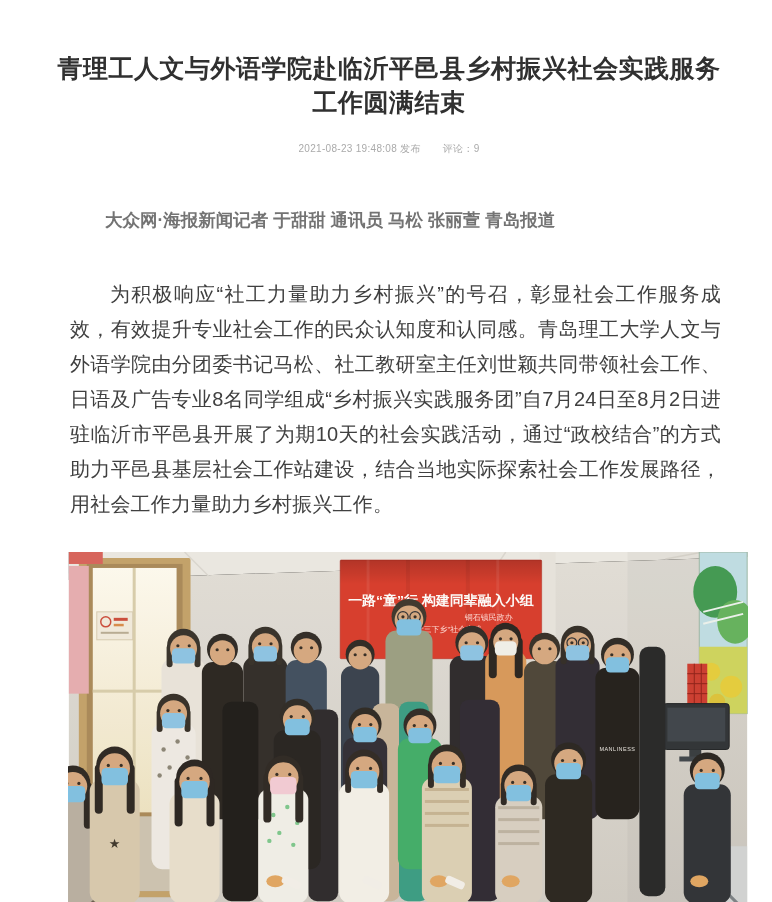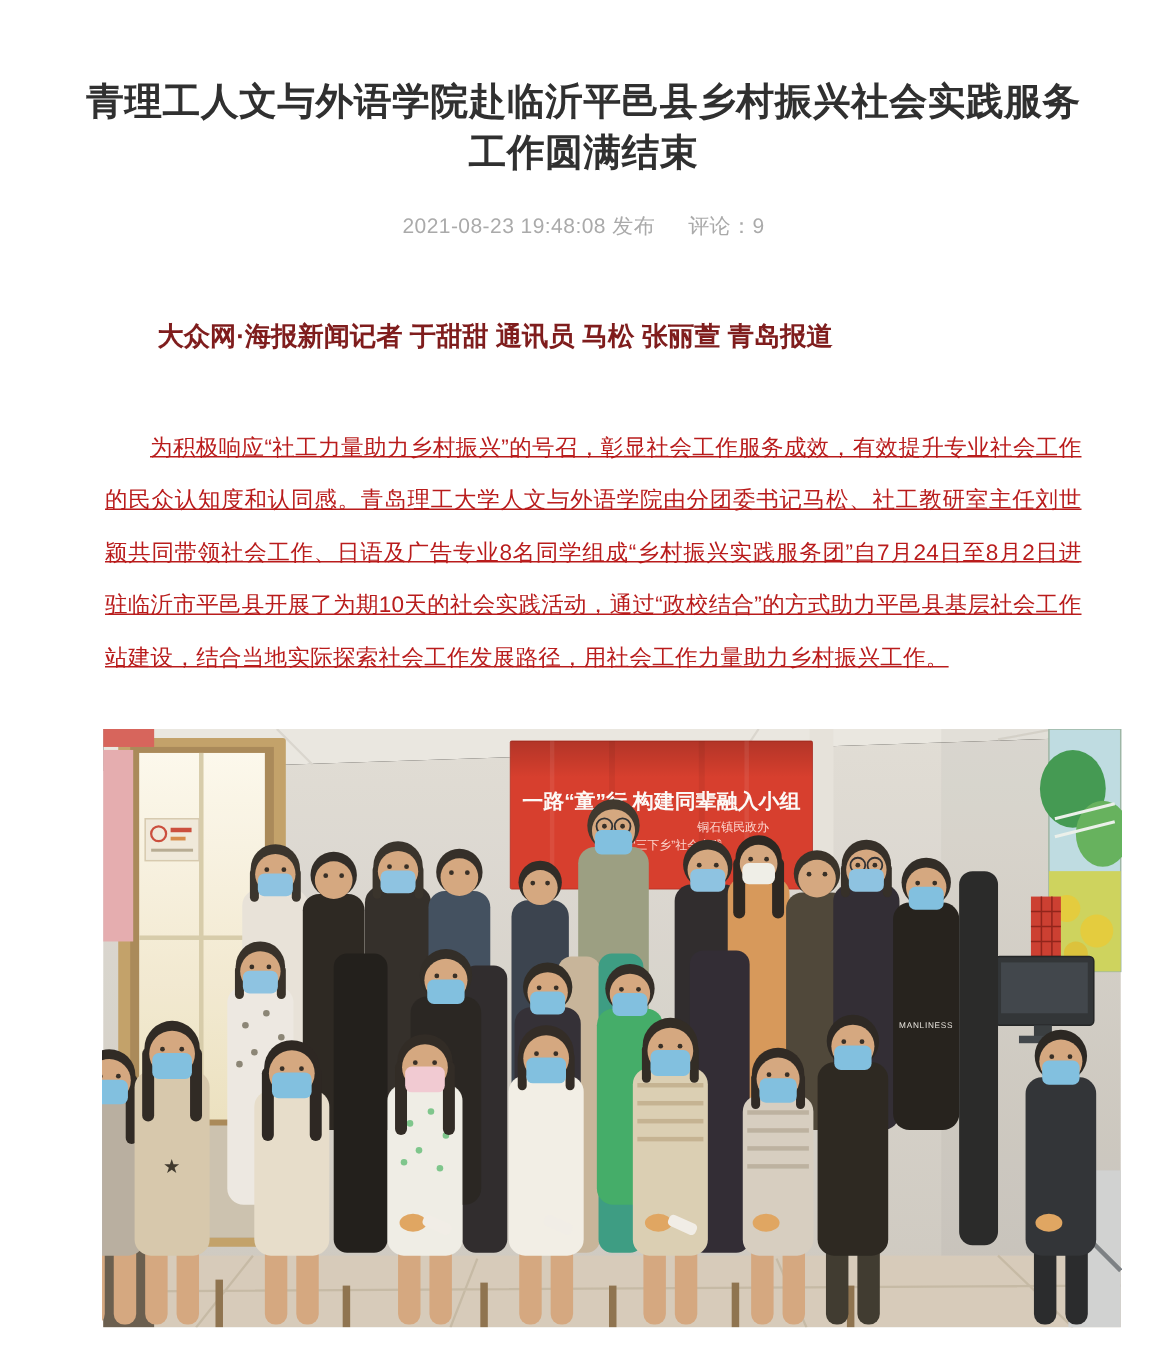--- a/index.html
+++ b/index.html
@@ -6,29 +6,29 @@
   .page{
     width:748px;height:902px;margin:15px;background:#fff;overflow:hidden;
     font-family:"Liberation Sans","DejaVu Sans",sans-serif;color:#333;
   }
   .title{
     margin:36px auto 0;max-width:672px;text-align:center;
     font-size:25px;line-height:34px;font-weight:700;color:#303030;letter-spacing:0.5px;
   }
   .meta{
     margin-top:23px;display:flex;justify-content:center;gap:22px;
-    font-size:14px;color:#aaaaaa;letter-spacing:0.3px;
+    font-size:10px;color:#aaaaaa;letter-spacing:0.3px;
   }
   .byline{
     margin:54px 55px 0;text-indent:2em;font-size:17.5px;line-height:20px;
-    font-weight:700;color:#7f1d1d;
+    font-weight:700;color:#737373;
   }
   .body-text{
-    margin:47px 42px 0 55px;text-indent:2em;font-size:15px;line-height:35px;
-    color:#b91c1c;text-align:justify;letter-spacing:0.2px;text-decoration:underline;
+    margin:47px 42px 0 55px;text-indent:2em;font-size:20px;line-height:35px;
+    color:#404040;text-align:justify;letter-spacing:0.2px;
   }
   .photo-wrap{margin:30px 39px 0 53px;width:680px;height:399px;overflow:hidden;}
   .photo-wrap svg{display:block;}
   svg text{font-family:"Liberation Sans","DejaVu Sans",sans-serif;}
 </style>
 </head>
 <body>
 
 <div class="page">
 

